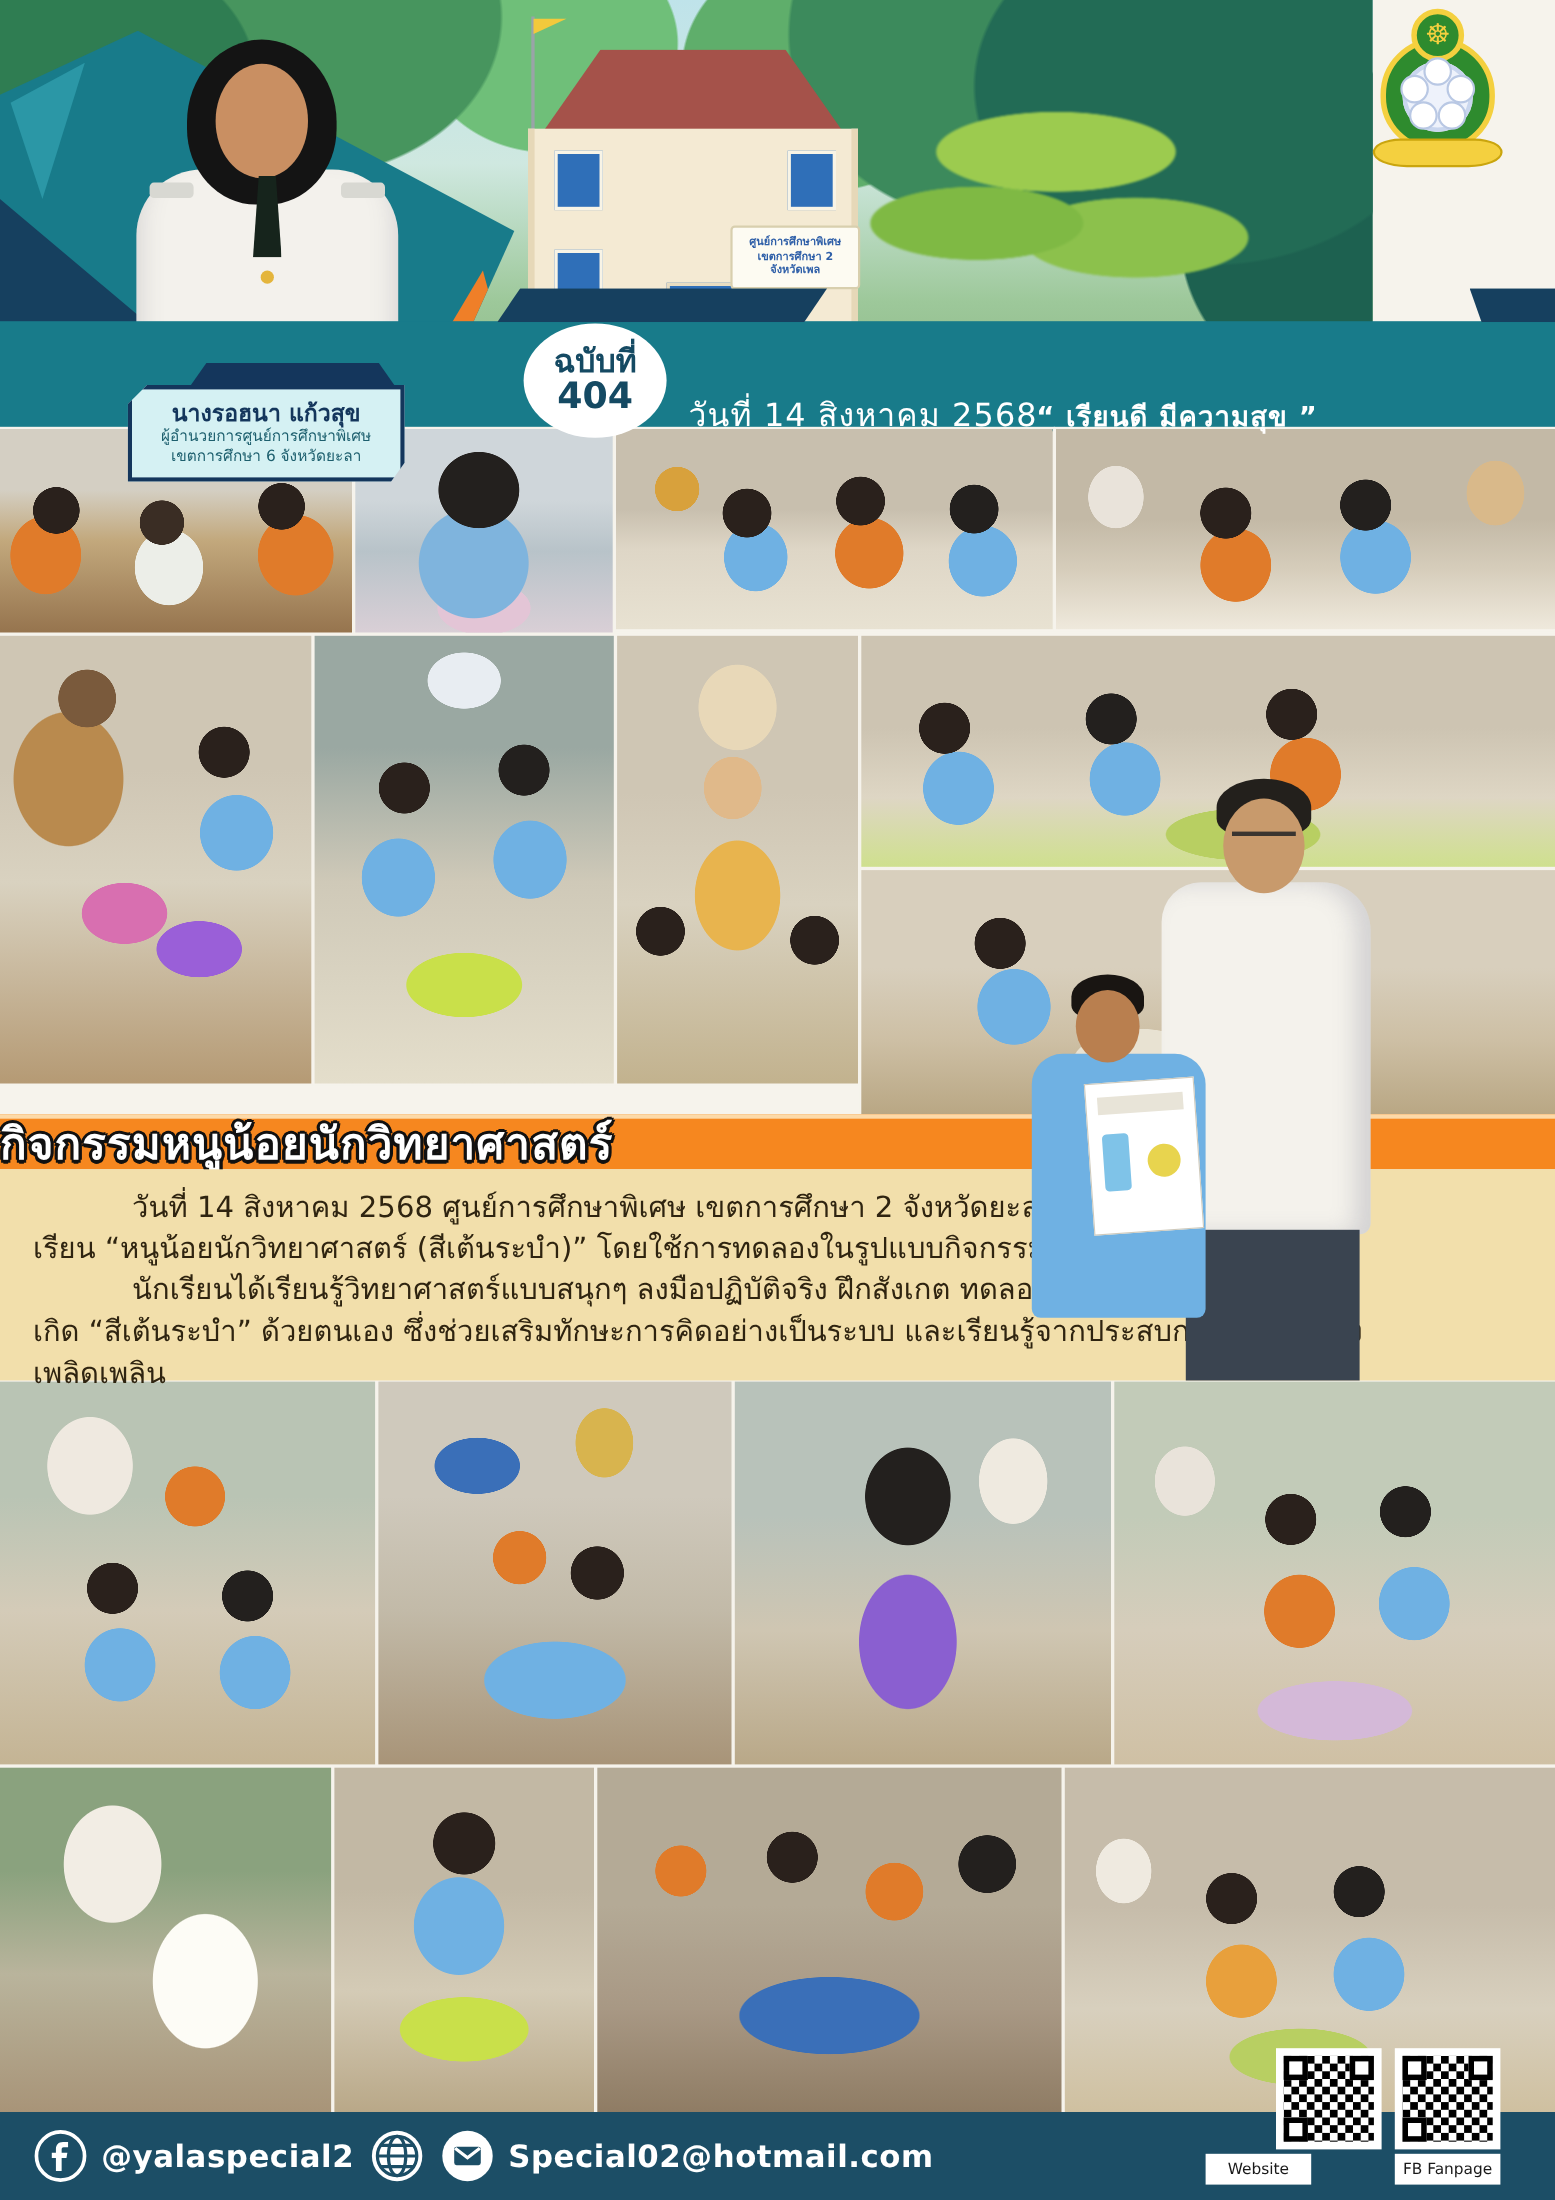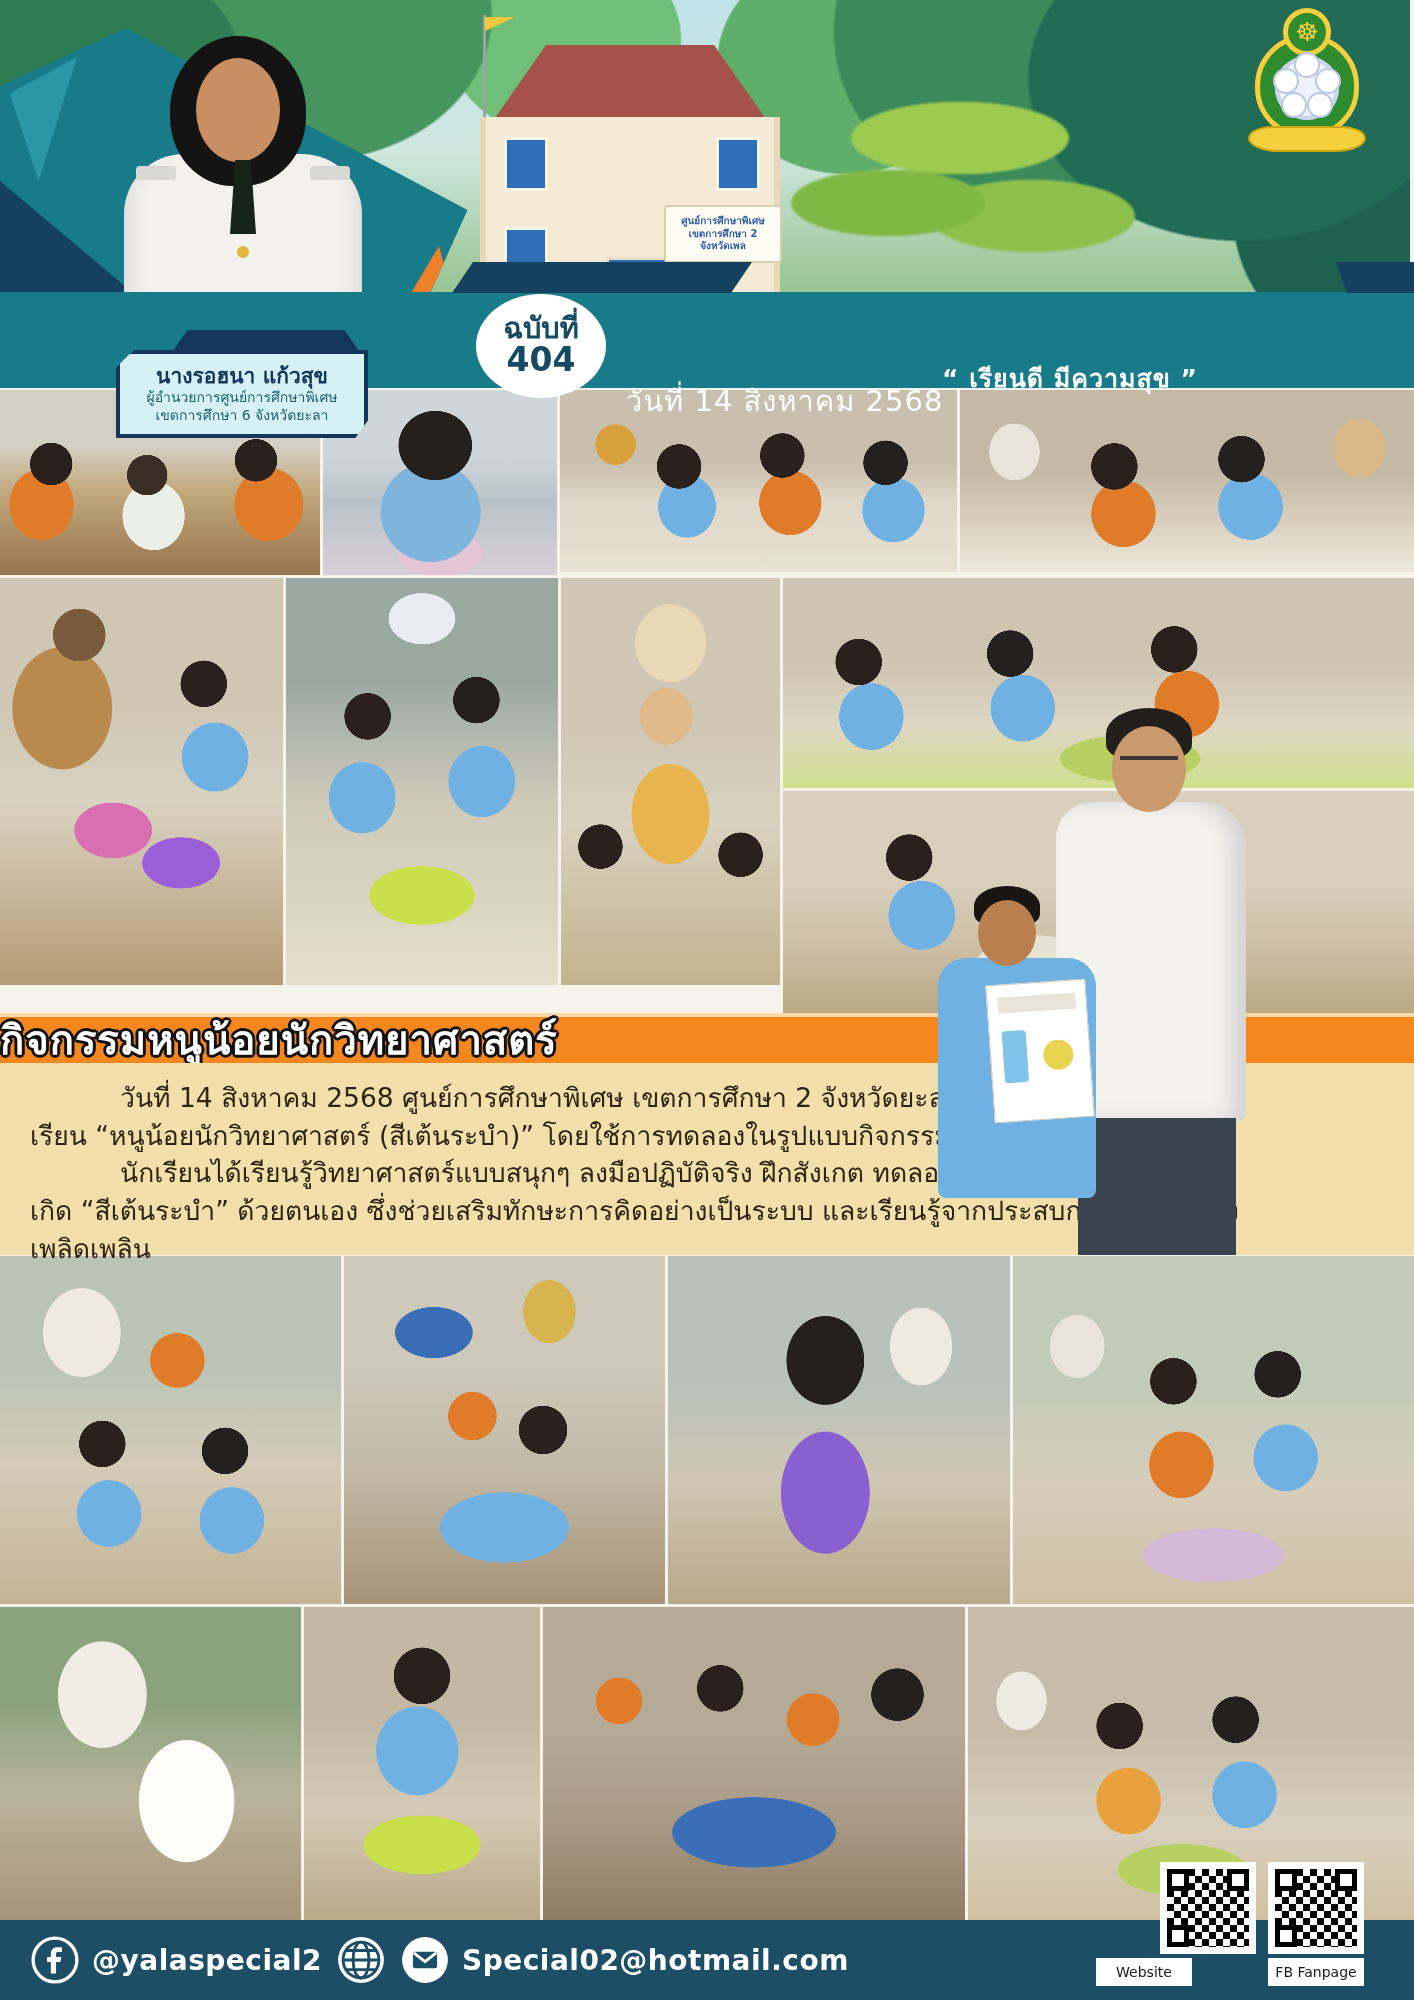--- a/index.html
+++ b/index.html
@@ -1,21 +1,21 @@
 <!DOCTYPE html>
 <html><head>
 <meta charset="utf-8">
 <style>
   * { margin:0; padding:0; box-sizing:border-box; }
   html,body { background:#ffffff; }
   body { font-family:"DejaVu Sans","Liberation Sans",sans-serif; }
   .page { position:relative; width:1414px; height:2000px; overflow:hidden; background:#f6f3ec; }
 
   
-  .hero { position:absolute; left:0; top:0; width:1410px; height:392px; overflow:hidden;
+  .hero { position:absolute; left:0; top:0; width:1248px; height:392px; overflow:hidden;
     background:linear-gradient(180deg,#bfe3ea 0%,#cfe8e0 38%,#9dc89a 70%,#86b07e 100%); }
   .trees { position:absolute; inset:0;
     background:
       radial-gradient(260px 200px at 6% 18%, #2f7d52 0 60%, transparent 61%),
       radial-gradient(300px 240px at 22% 4%, #47955e 0 60%, transparent 61%),
       radial-gradient(340px 260px at 88% 20%, #226b55 0 62%, transparent 63%),
       radial-gradient(300px 280px at 72% 8%, #3c8a5c 0 60%, transparent 61%),
       radial-gradient(260px 240px at 99% 55%, #1d6150 0 62%, transparent 63%),
       radial-gradient(220px 190px at 60% 16%, #5fae6b 0 58%, transparent 59%),
       radial-gradient(200px 170px at 40% 10%, #6fbf79 0 58%, transparent 59%);
@@ -62,21 +62,21 @@
   .band-accent { position:absolute; top:262px; height:31px; background:#16405f; }
   .ba-left { left:452px; width:300px; clip-path:polygon(7% 0,100% 0,93% 100%,0 100%); }
   .ba-right { left:1336px; width:78px; clip-path:polygon(0 0,100% 0,100% 100%,14% 100%); }
   .issue-circle { position:absolute; left:476px; top:294px; width:130px; height:104px; background:#ffffff;
     border-radius:50%; display:flex; flex-direction:column; align-items:center; justify-content:center; z-index:22; }
   .issue-circle .lbl { color:#154a63; font-weight:bold; font-size:29px; line-height:1.0; }
   .issue-circle .num { color:#154a63; font-weight:bold; font-size:33px; line-height:1.05; }
   .nl-title { position:absolute; left:622px; top:296px; width:792px; z-index:21; color:#ffffff;
     font-size:51px; font-weight:bold; letter-spacing:1px; white-space:nowrap;
     text-shadow:0 3px 0 rgba(10,62,72,.55); }
-  .nl-date { position:absolute; left:626px; top:354px; z-index:21; color:#ffffff; font-size:29px; letter-spacing:1px;margin-top:24px; }
+  .nl-date { position:absolute; left:626px; top:354px; z-index:21; color:#ffffff; font-size:29px; letter-spacing:1px; }
   .nl-motto { position:absolute; left:942px; top:358px; z-index:21; color:#ffffff; font-size:25px; font-weight:bold; letter-spacing:1px; }
 
   
   .card-tab { position:absolute; left:168px; top:330px; width:196px; height:28px; background:#14365c;
     clip-path:polygon(10% 0,90% 0,100% 100%,0 100%); z-index:29; }
   .director-card { position:absolute; left:116px; top:350px; width:252px; height:88px; z-index:30;
     background:#d5f1f3; border:4px solid #14365c;
     clip-path:polygon(7% 0,100% 0,100% 80%,95% 100%,0 100%,0 20%);
     display:flex; flex-direction:column; align-items:center; justify-content:center; }
   .director-card .nm { color:#14365c; font-weight:bold; font-size:21px; line-height:1.15; }

